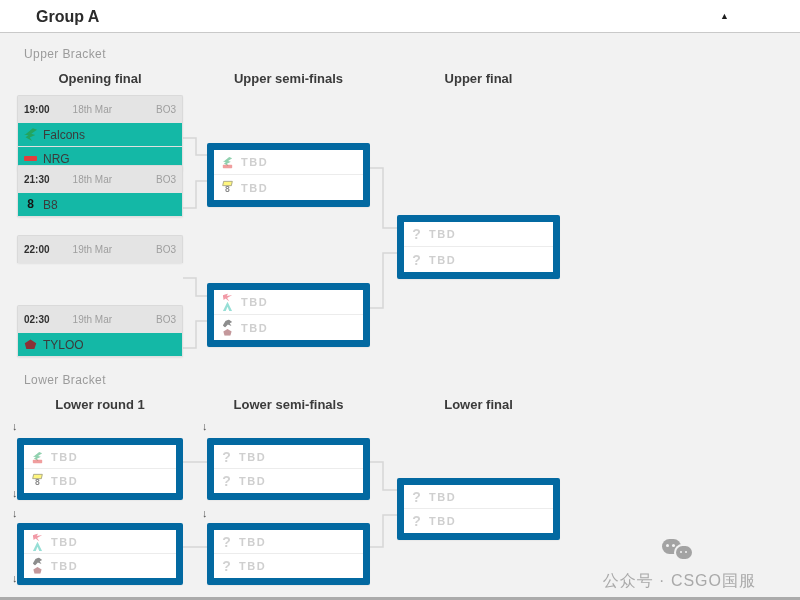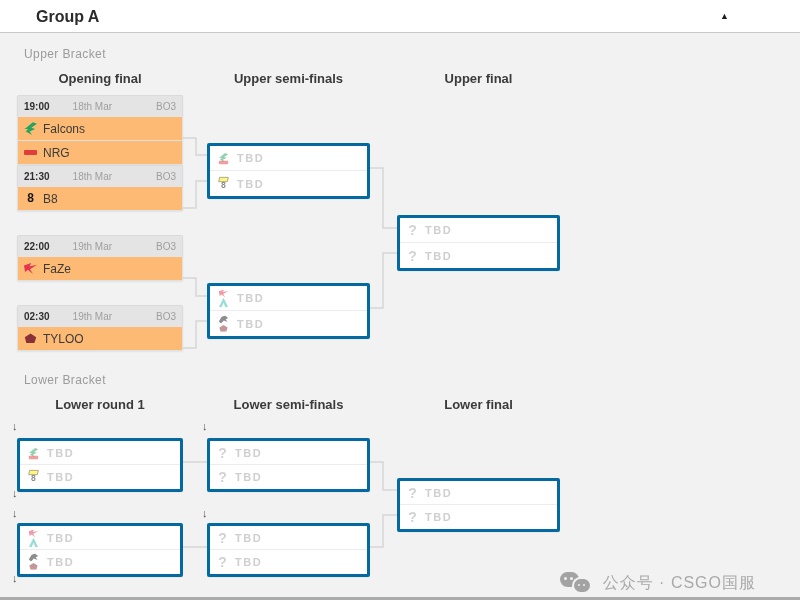--- a/index.html
+++ b/index.html
@@ -31,36 +31,36 @@
     position: absolute; font-size: 13px; font-weight: bold; color: #3b3b3b;
     text-align: center; height: 16px;
   }
   
   .match {
     position: absolute; left: 17px; width: 166px;
     box-shadow: 0 1px 2px rgba(0,0,0,.07);
     border-radius: 2px;
   }
   .mhead {
-    height: 22px; background: #e4e4e4; border: 1px solid #dadada; border-bottom: none;
+    height: 28px; background: #e4e4e4; border: 1px solid #dadada; border-bottom: none;
     display: flex; align-items: center; padding: 0 6px; font-size: 10px;
     border-radius: 2px 2px 0 0;
   }
   .mtime { font-weight: bold; color: #2f2f2f; }
   .mdate { color: #9e9e9e; margin-left: 23px; }
   .mbo   { color: #9e9e9e; margin-left: auto; }
   .trow {
-    height: 24px; background: #fdba74; border: 1px solid #e0e0e0; border-top: none;
+    height: 24px; background: #14b8a6; border: 1px solid #e0e0e0; border-top: none;
     display: flex; align-items: center; padding-left: 6px; gap: 6px;
   }
   .tname { font-size: 12px; color: #3b3b3b; white-space: nowrap; }
   
   .tcard {
     position: absolute; width: 163px; background: #fff;
-    border: 3px solid #0369a1; border-radius: 2px;
+    border: 7px solid #0369a1; border-radius: 2px;
     box-shadow: 0 1px 1px rgba(0,0,0,.04);
   }
   .tcard .trow { border: none; border-bottom: 1px solid #ececec; background: transparent; }
   .tcard .trow:last-child { border-bottom: none; }
   .tcard.h25 .trow { height: 25px; }
   .tcard.h24 .trow { height: 24px; }
   .tbdtxt {
     font-size: 11px; font-weight: bold; color: #cfcfcf; letter-spacing: 1.5px;
   }
   .q {
@@ -78,21 +78,21 @@
   .lg-furia  { background: #1c1c1c; clip-path: polygon(0 72%, 28% 22%, 64% 8%, 100% 34%, 74% 46%, 92% 78%, 54% 60%, 24% 92%); }
   .lg-tyloo  { background: #8a3137; clip-path: polygon(18% 84%, 6% 40%, 50% 12%, 94% 40%, 80% 84%); }
   .stack { display: flex; flex-direction: column; align-items: center; width: 15px; flex: none; }
   .stack .logo { transform: scale(.72); margin: -2px 0; opacity: .5; }
   .stack .lg-navi { transform: scale(.72) skewX(-12deg); }
   
   .drop-arrow { position: absolute; font-size: 11px; color: #4f4f4f; line-height: 11px; }
   
   .connectors { position: absolute; left: 0; top: 0; pointer-events: none; }
   
-  .watermark { position: absolute; top: 571px; right: 44px; display: flex; align-items: center; gap: 9px; }
+  .watermark { position: absolute; top: 538px; right: 44px; display: flex; align-items: center; gap: 9px; flex-direction: column; }
   .wm-text { font-size: 16px; color: #a9a9a9; letter-spacing: 1px; }
   .wm-icon { position: relative; width: 34px; height: 24px; }
   .wm-icon .b1 { position: absolute; left: 0; top: 1px; width: 19px; height: 15px; background: #a3a3a3; border-radius: 8px; }
   .wm-icon .b1::before { content: ""; position: absolute; left: 4px; top: 5px; width: 3px; height: 3px; border-radius: 50%; background: #f2f2f2; box-shadow: 6px 0 0 #f2f2f2; }
   .wm-icon .b2 { position: absolute; left: 14px; top: 8px; width: 16px; height: 13px; background: #a3a3a3; border-radius: 7px; box-shadow: 0 0 0 2px #f2f2f2; }
   .wm-icon .b2::before { content: ""; position: absolute; left: 4px; top: 5px; width: 2px; height: 2px; border-radius: 50%; background: #f2f2f2; box-shadow: 5px 0 0 #f2f2f2; }
   
   .bottom-strip { position: absolute; left: 0; top: 597px; width: 800px; height: 3px; background: #ababab; }
 </style>
 </head>
@@ -150,24 +150,20 @@
     <span class="tname">B8</span>
   </div>
 </div>
 
 <div class="match" style="top:235px">
   <div class="mhead">
     <span class="mtime">22:00</span>
     <span class="mdate">19th Mar</span>
     <span class="mbo">BO3</span>
   </div>
-  <div class="trow">
-    <span class="logo lg-faze"></span>
-    <span class="tname">FaZe</span>
-  </div>
 </div>
 
 <div class="match" style="top:305px">
   <div class="mhead">
     <span class="mtime">02:30</span>
     <span class="mdate">19th Mar</span>
     <span class="mbo">BO3</span>
   </div>
   <div class="trow">
     <span class="logo lg-tyloo"></span>

